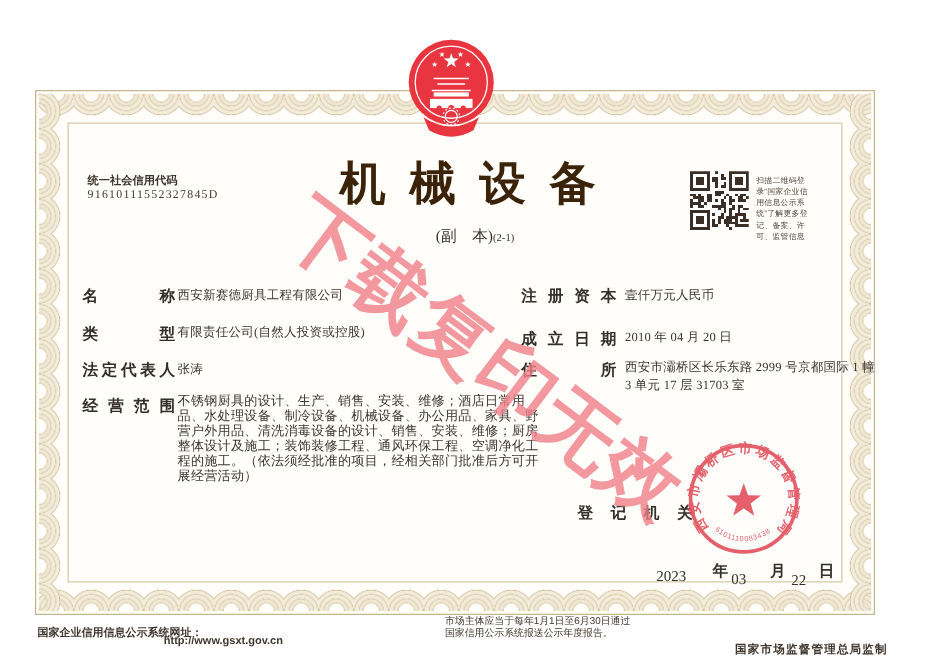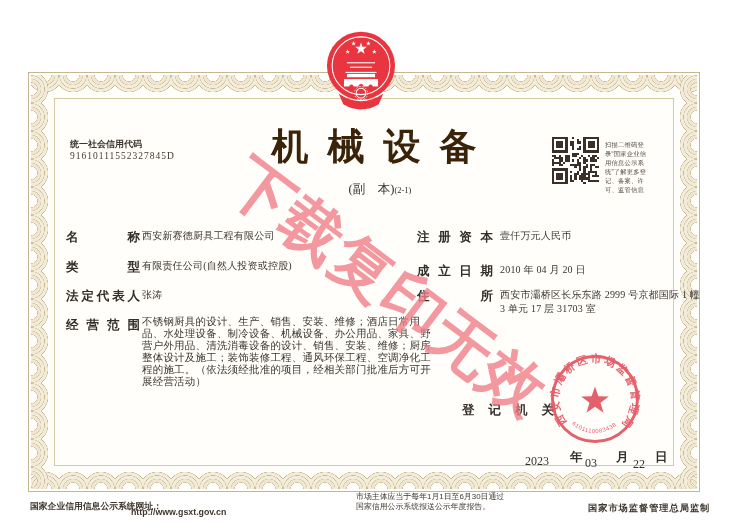--- a/index.html
+++ b/index.html
@@ -75,21 +75,21 @@
   .watermark{position:absolute;left:262px;top:140px;z-index:6;
              transform:rotate(37deg);transform-origin:left top;
              font-size:62px;font-weight:bold;white-space:nowrap;
              color:rgba(239,126,135,0.8);letter-spacing:1px;}
 
   
   .footer-item{position:absolute;z-index:2;color:#3f372e;}
   #f-web-label{left:30px;top:501px;font-size:8.8px;font-weight:bold;}
   #f-web-url{left:131px;top:507px;font-size:8.8px;font-weight:bold;}
   #f-notice{left:356px;top:492px;font-size:7.9px;line-height:10px;font-weight:normal;width:230px;}
-  #f-issuer{left:588px;top:502px;font-size:9.2px;font-weight:bold;letter-spacing:1px;}
+  #f-issuer{left:588px;top:513px;font-size:9.2px;font-weight:bold;letter-spacing:1px;}
 </style>
 </head>
 <body>
 
 <div class="stage">
 
   <div class="frame">
     <div class="band top"></div>
     <div class="band bottom"></div>
     <div class="band left"></div>

